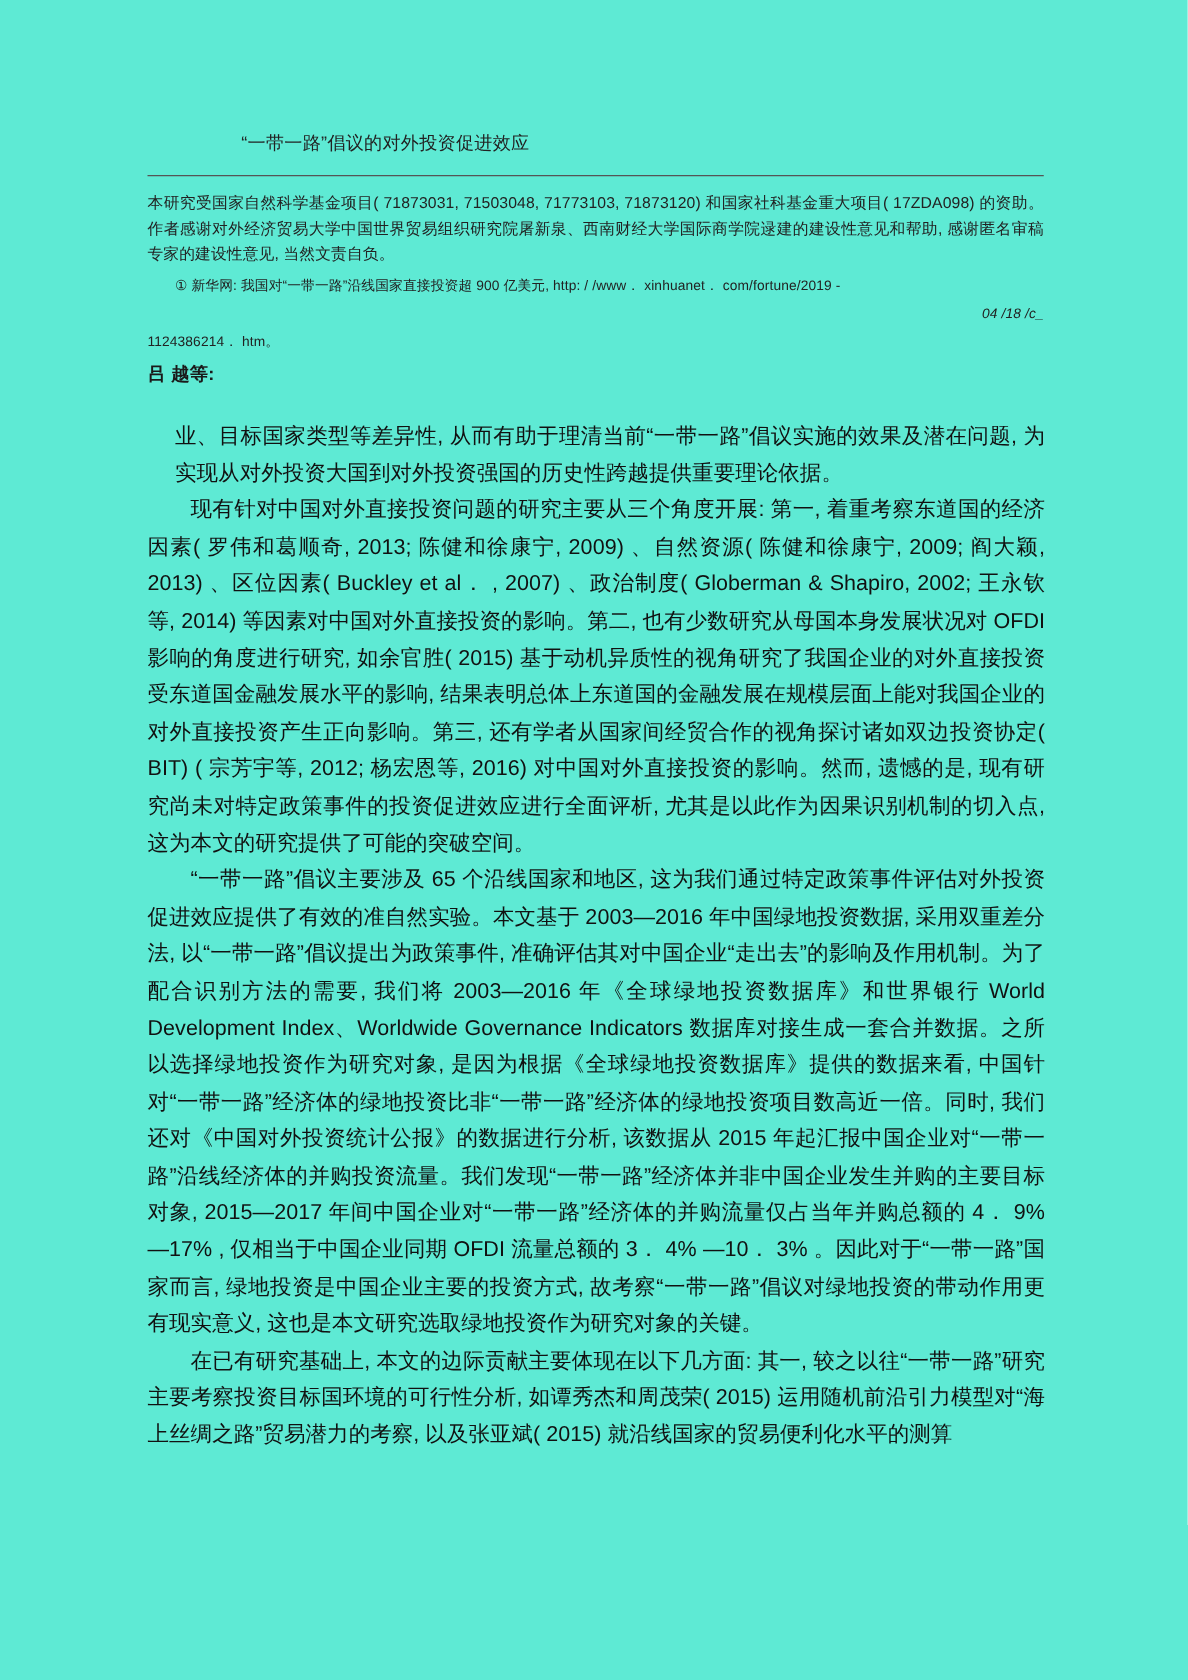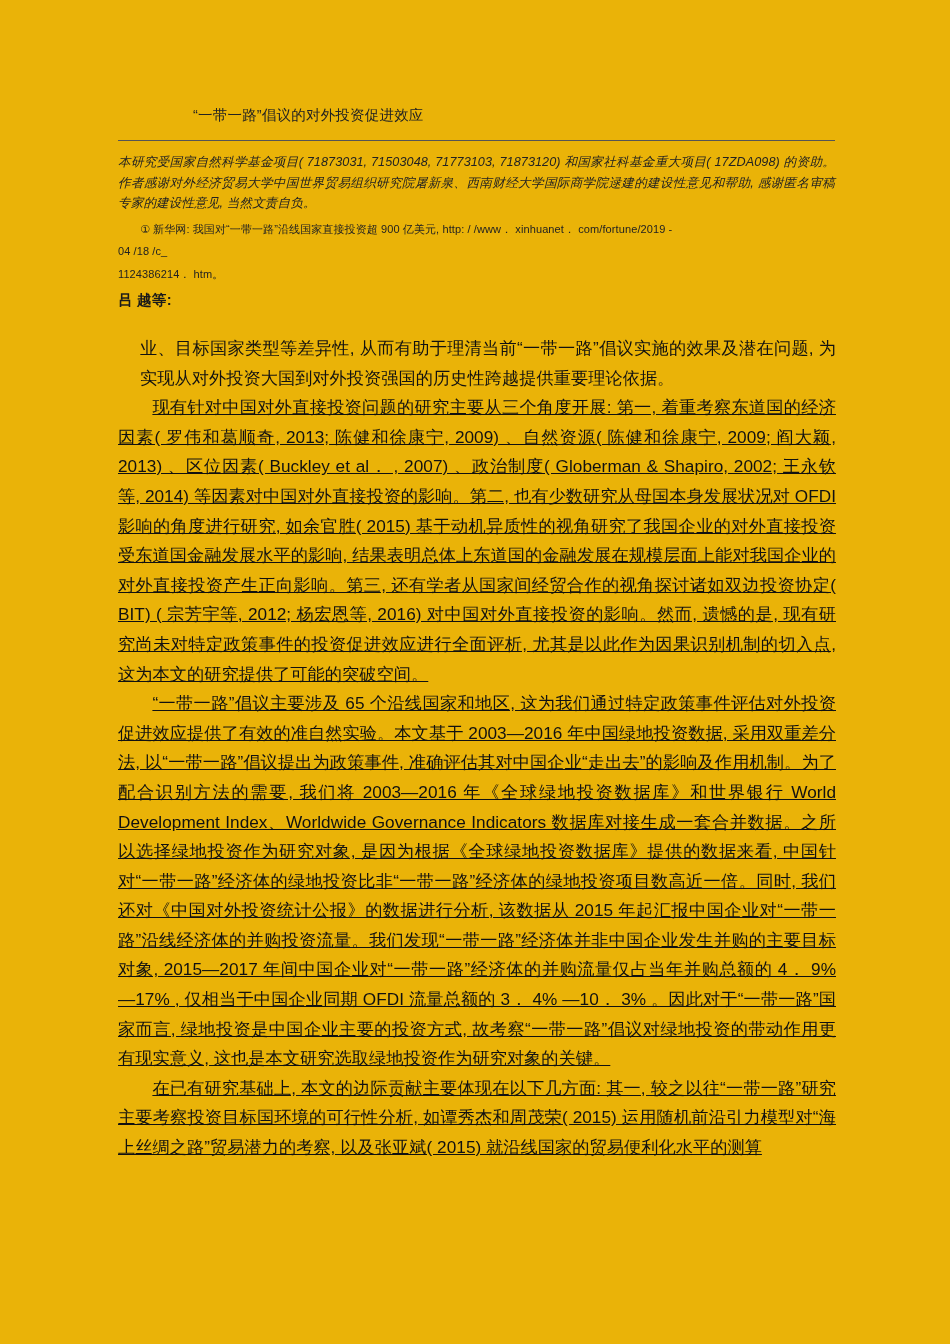--- a/index.html
+++ b/index.html
@@ -14,21 +14,21 @@
     color: #1a1a1a;
     overflow: hidden;
     position: relative;
   }
   .page {
     position: absolute;
     left: 0;
     top: 0;
     width: 950px;
     height: 1344px;
-    background: #eab308;
+    background: #5eead4;
   }
 
   
   .running-header {
     position: absolute;
     left: 118px;
     top: 104px;
     width: 717px;
     font-size: 14.5px;
     line-height: 22px;
@@ -54,21 +54,20 @@
     width: 717px;
     font-size: 12.6px;
     line-height: 20.5px;
     color: #222;
     letter-spacing: 0.1px;
     text-align: justify;
     text-justify: inter-ideograph;
   }
   .footnote-block p {
     margin: 0;
-    font-style: italic;
   }
   .fn-funding {
     text-align: justify;
   }
 
   .note-item {
     position: absolute;
     left: 118px;
     top: 218px;
     width: 717px;
@@ -76,22 +75,23 @@
     line-height: 23px;
     color: #222;
     letter-spacing: 0.1px;
   }
   .note-line-1 {
     text-indent: 22px;
     text-align: justify;
     text-justify: inter-ideograph;
   }
   .note-line-2 {
-    text-align: left;
+    text-align: right;
     margin-top: -1px;
+    font-style: italic;
   }
   .note-line-3 {
     text-align: left;
   }
 
   .author-line {
     position: absolute;
     left: 118px;
     top: 288px;
     width: 717px;
@@ -115,21 +115,20 @@
     text-justify: inter-ideograph;
     letter-spacing: 0.05px;
   }
   .body-text p {
     margin: 0;
     text-align: justify;
     text-justify: inter-ideograph;
   }
   .body-text p.indent {
     text-indent: 2em;
-    text-decoration: underline;
   }
   .body-text p.noindent {
     text-indent: 0;
     margin-left: 22px;
   }
 </style>
 </head>
 <body>
 
 <div class="page">

